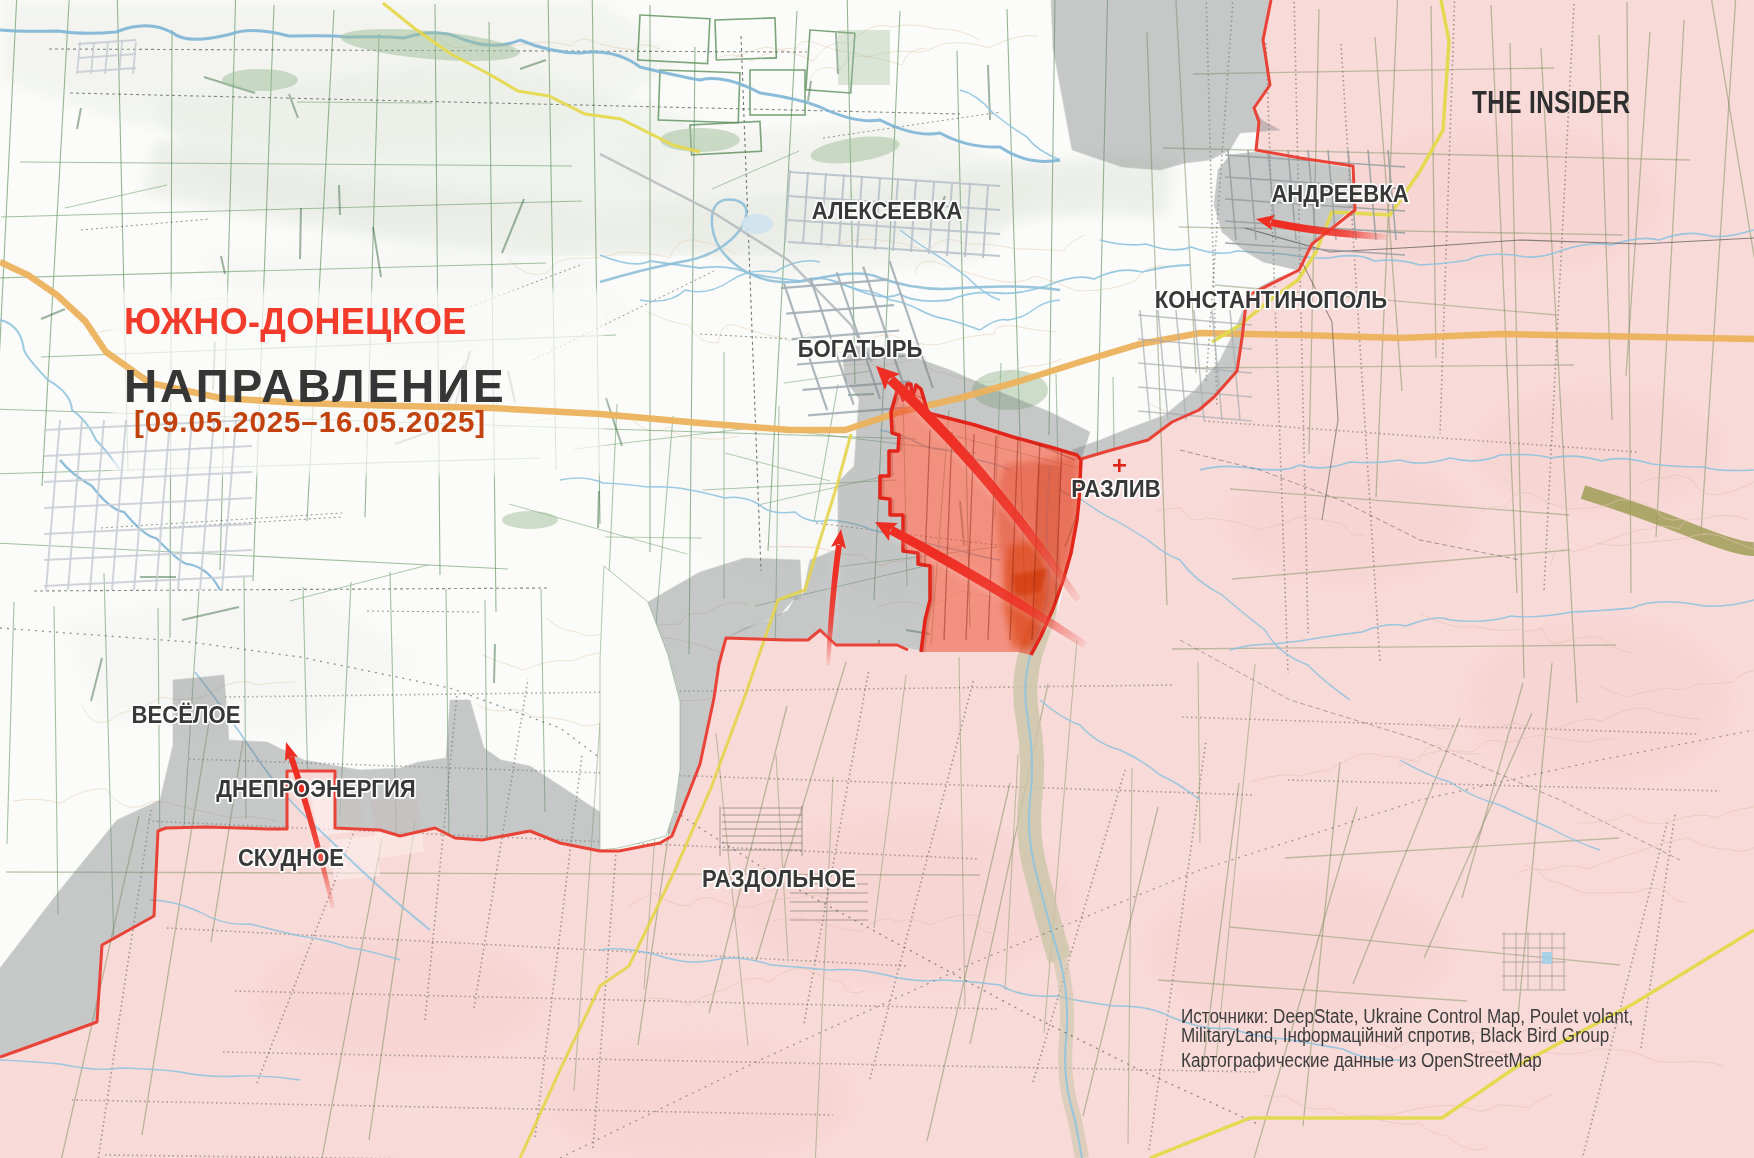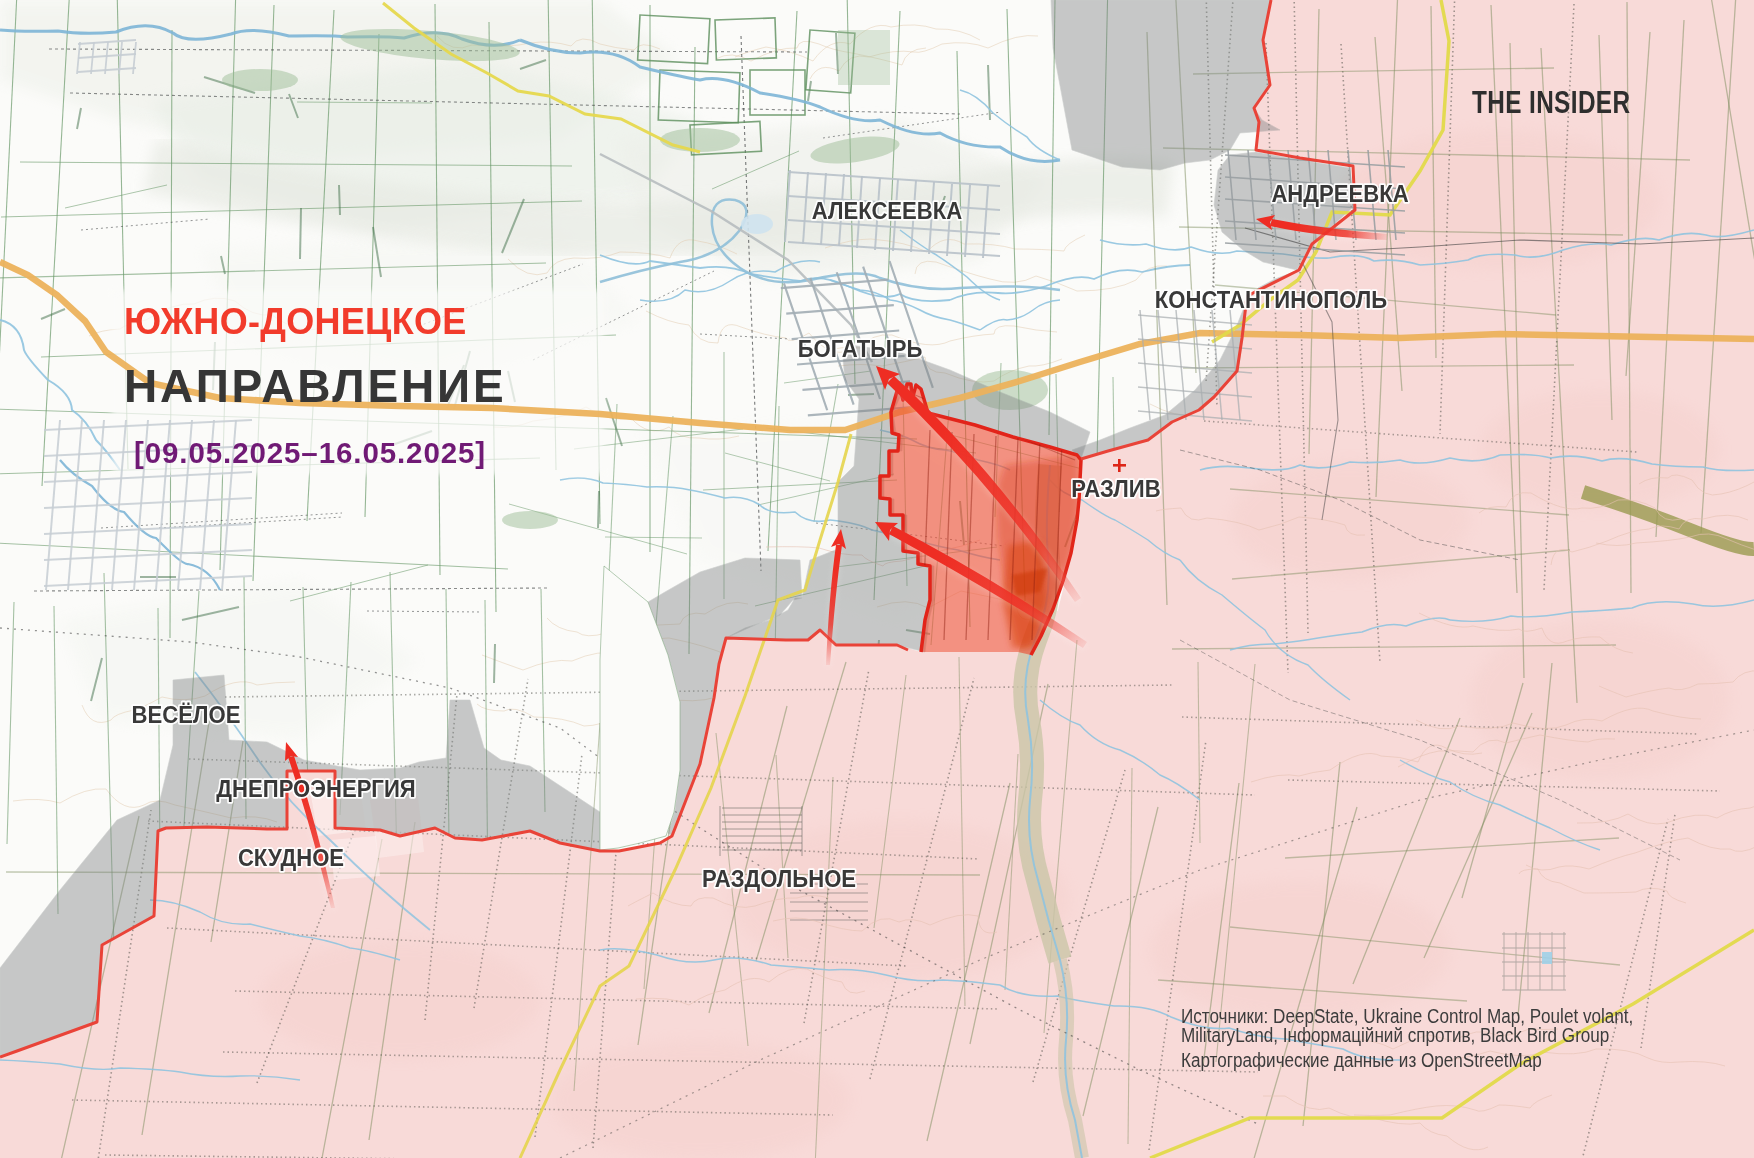--- a/index.html
+++ b/index.html
@@ -1,20 +1,20 @@
 <!DOCTYPE html>
 <html><head><meta charset="utf-8">
 <style>
 html,body{margin:0;padding:0;width:1754px;height:1158px;overflow:hidden;background:#fbfbf9;}
 #map{position:relative;width:1754px;height:1158px;font-family:"Liberation Sans",sans-serif;}
 #map svg{position:absolute;left:0;top:0;}
 .t1,.t2,.t3{position:absolute;left:124px;font-weight:bold;white-space:nowrap;line-height:1;transform-origin:left top;}
 .t1{top:303.5px;font-size:36px;color:#f23b2b;letter-spacing:0.3px;}
 .t2{top:363.2px;font-size:46px;color:#363636;letter-spacing:2.9px;}
-.t3{top:438px;font-size:29.5px;color:#701a75;letter-spacing:0.9px;left:123px;padding-left:11px;}
+.t3{top:407px;font-size:29.5px;color:#c2410c;letter-spacing:0.9px;left:123px;padding-left:11px;}
 .logo{position:absolute;left:1472px;top:84.5px;font-weight:bold;font-size:31px;color:#2e2e2e;transform:scaleX(0.785);transform-origin:left top;white-space:nowrap;letter-spacing:0.5px;}
 .credits{position:absolute;left:1181px;top:1006.5px;font-size:20px;color:#3c3c3c;line-height:19.2px;white-space:nowrap;transform:scaleX(0.855);transform-origin:left top;}
 .credits .gap{margin-top:6px;}
 </style></head>
 <body>
 <div id="map">
 <svg width="1754" height="1158" viewBox="0 0 1754 1158" xmlns="http://www.w3.org/2000/svg">
       <defs>
 <filter id="soft" x="-30%" y="-30%" width="160%" height="160%">
           <feGaussianBlur stdDeviation="3"></feGaussianBlur>

